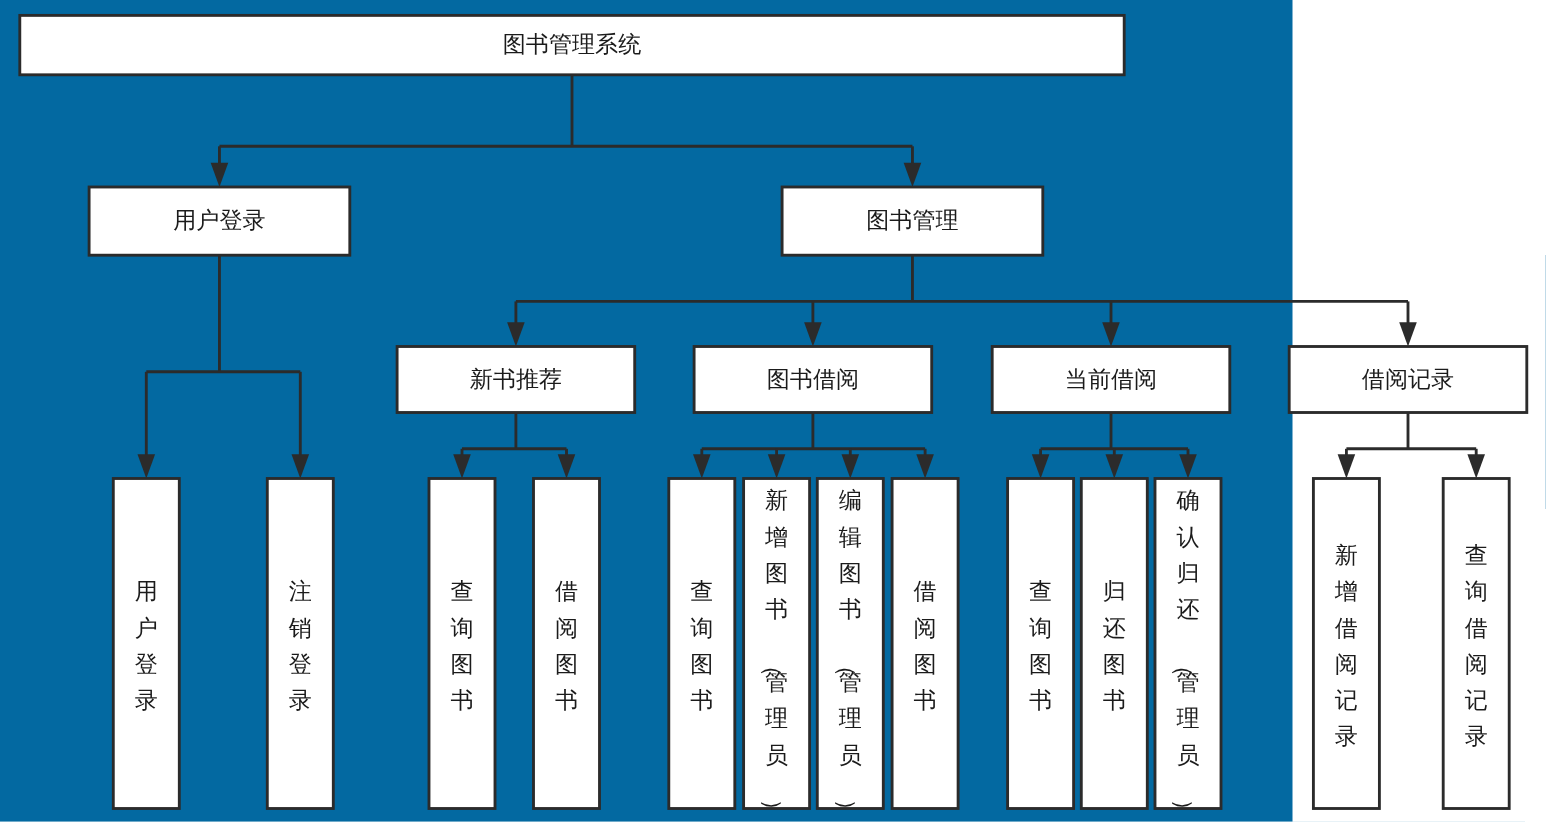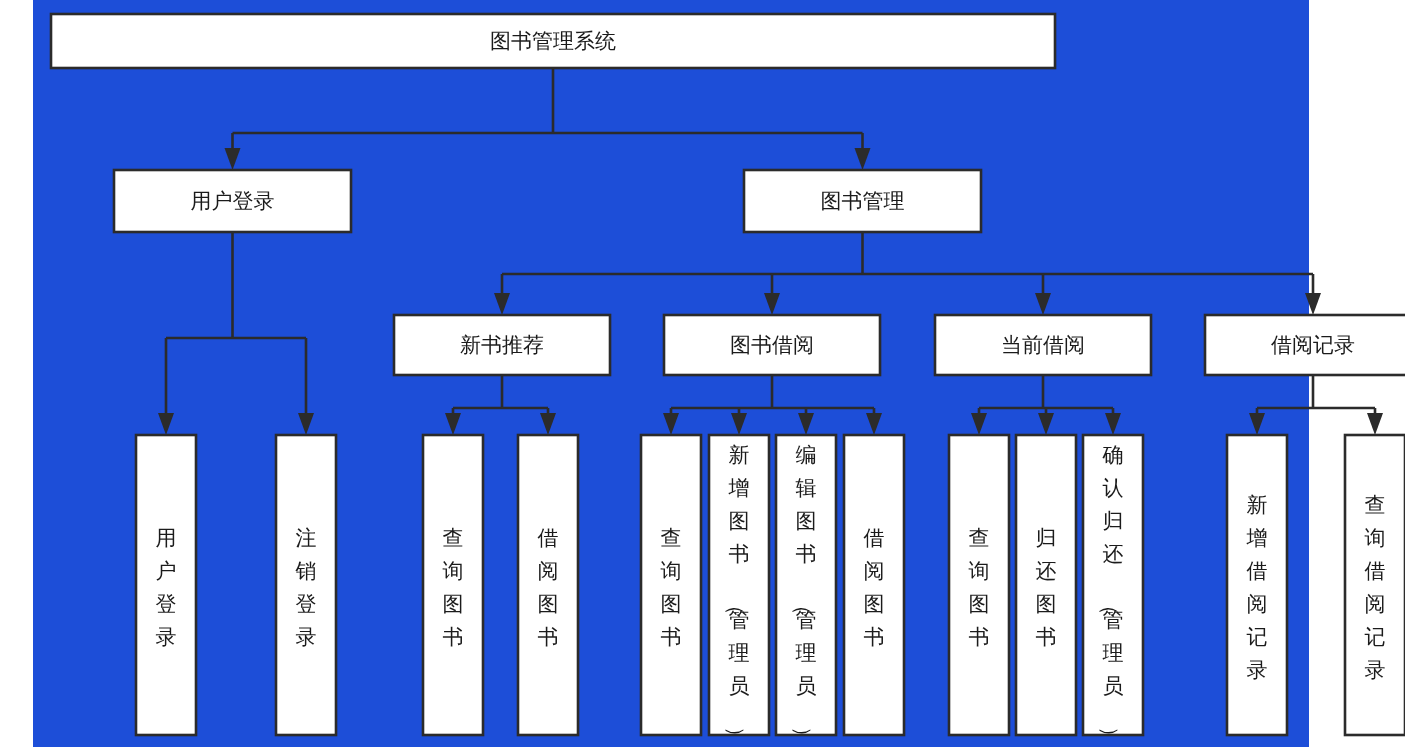--- a/index.html
+++ b/index.html
@@ -9,24 +9,23 @@
     background: #ffffff;
   }
   body {
     width: 1405px;
     height: 747px;
     font-family: "Liberation Sans", "DejaVu Sans", sans-serif;
     overflow: hidden;
   }
   #diagram-root {
     position: relative;
-    width: 1276px;
+    width: 1175px;
     height: 747px;
-    background: #1d4ed8;
-    margin-left: 33px;
+    background: #0369a1;
   }
   svg#flow-svg {
     position: absolute;
     top: 0;
     left: 0;
     width: 1405px;
     height: 747px;
     display: block;
   }
   .node-rect {

